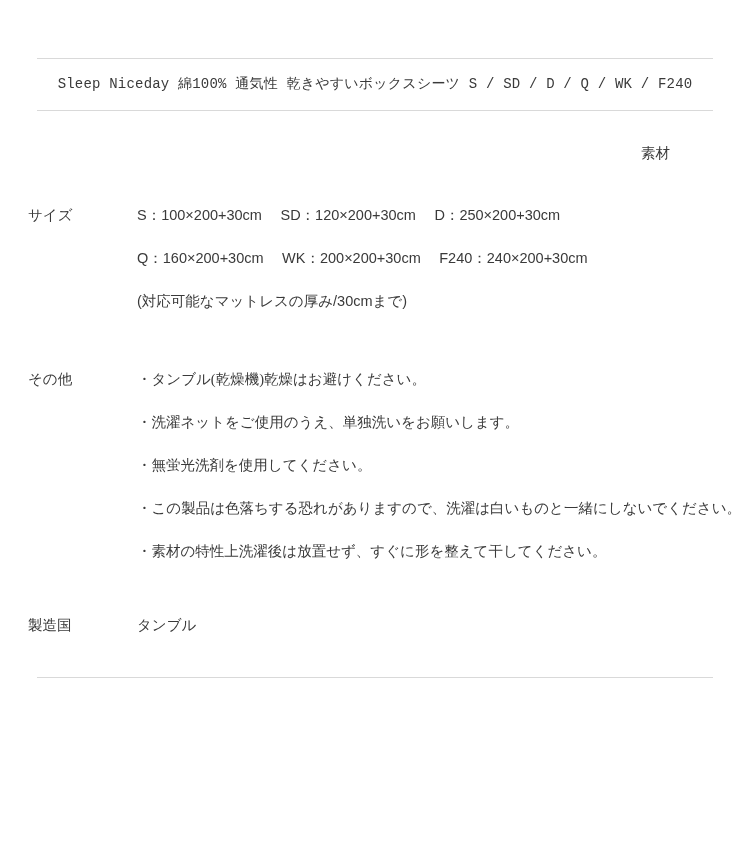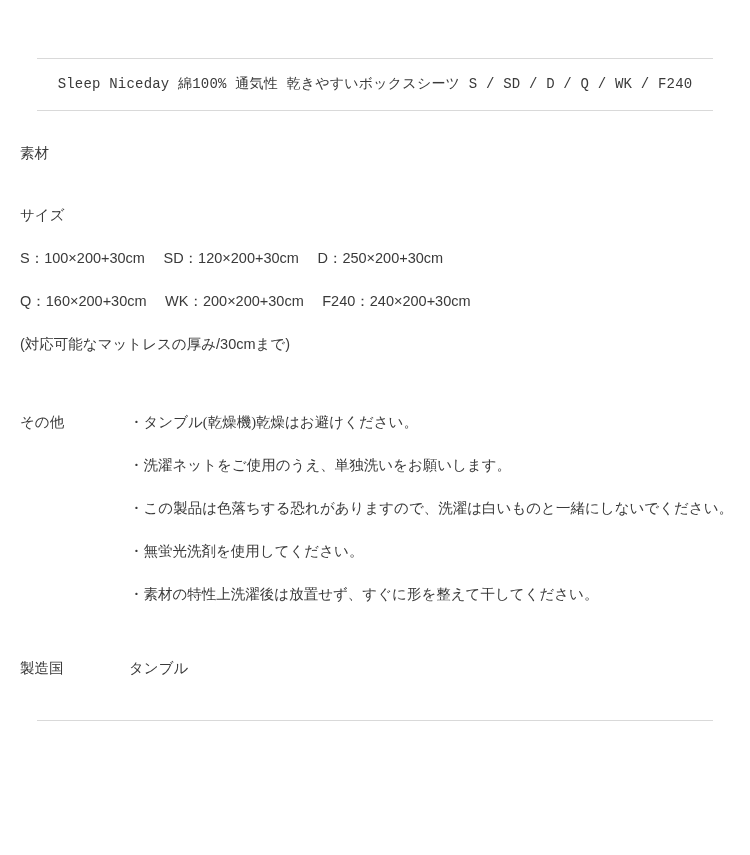--- a/index.html
+++ b/index.html
@@ -30,38 +30,39 @@
     letter-spacing: 0.2px;
     white-space: nowrap;
     font-family: Liberation Mono, monospace;
   }
   .spec {
     padding-top: 21px;
   }
   .spec-row {
     display: flex;
     align-items: flex-start;
-    padding-left: 20px;
+    padding-left: 28px;
     font-size: 14.5px;
+    justify-content: flex-end;
   }
   .spec-row .spec-label {
     flex: none;
     width: 109px;
     line-height: 43px;
     white-space: nowrap;
   }
   .spec-row .spec-content {
     flex: 1;
     min-width: 0;
   }
   .spec-line {
     line-height: 43px;
     white-space: nowrap;
   }
-  .row-size    { margin-top: 19px; flex-direction: column; }
+  .row-size    { margin-top: 19px; }
   .row-package { margin-top: 38px; }
   .row-other   { margin-top: 35px; font-family: Liberation Serif, serif; }
   .row-country { margin-top: 31px; }
   .rule-bottom { margin-top: 30px; }
 </style>
 </head>
 <body>
 
 <hr class="rule rule-top">
 
@@ -83,22 +84,22 @@
       <div class="spec-line">(対応可能なマットレスの厚み/30cmまで)</div>
     </div>
   </div>
 
 
   <div class="spec-row row-other">
     <div class="spec-label">その他</div>
     <div class="spec-content">
       <div class="spec-line">・タンブル(乾燥機)乾燥はお避けください。</div>
       <div class="spec-line">・洗濯ネットをご使用のうえ、単独洗いをお願いします。</div>
+      <div class="spec-line">・無蛍光洗剤を使用してください。</div>
       <div class="spec-line">・この製品は色落ちする恐れがありますので、洗濯は白いものと一緒にしないでください。</div>
-      <div class="spec-line">・無蛍光洗剤を使用してください。</div>
       <div class="spec-line">・素材の特性上洗濯後は放置せず、すぐに形を整えて干してください。</div>
     </div>
   </div>
 
   <div class="spec-row row-country">
     <div class="spec-label">製造国</div>
     <div class="spec-content">
       <div class="spec-line">タンブル</div>
     </div>
   </div>

